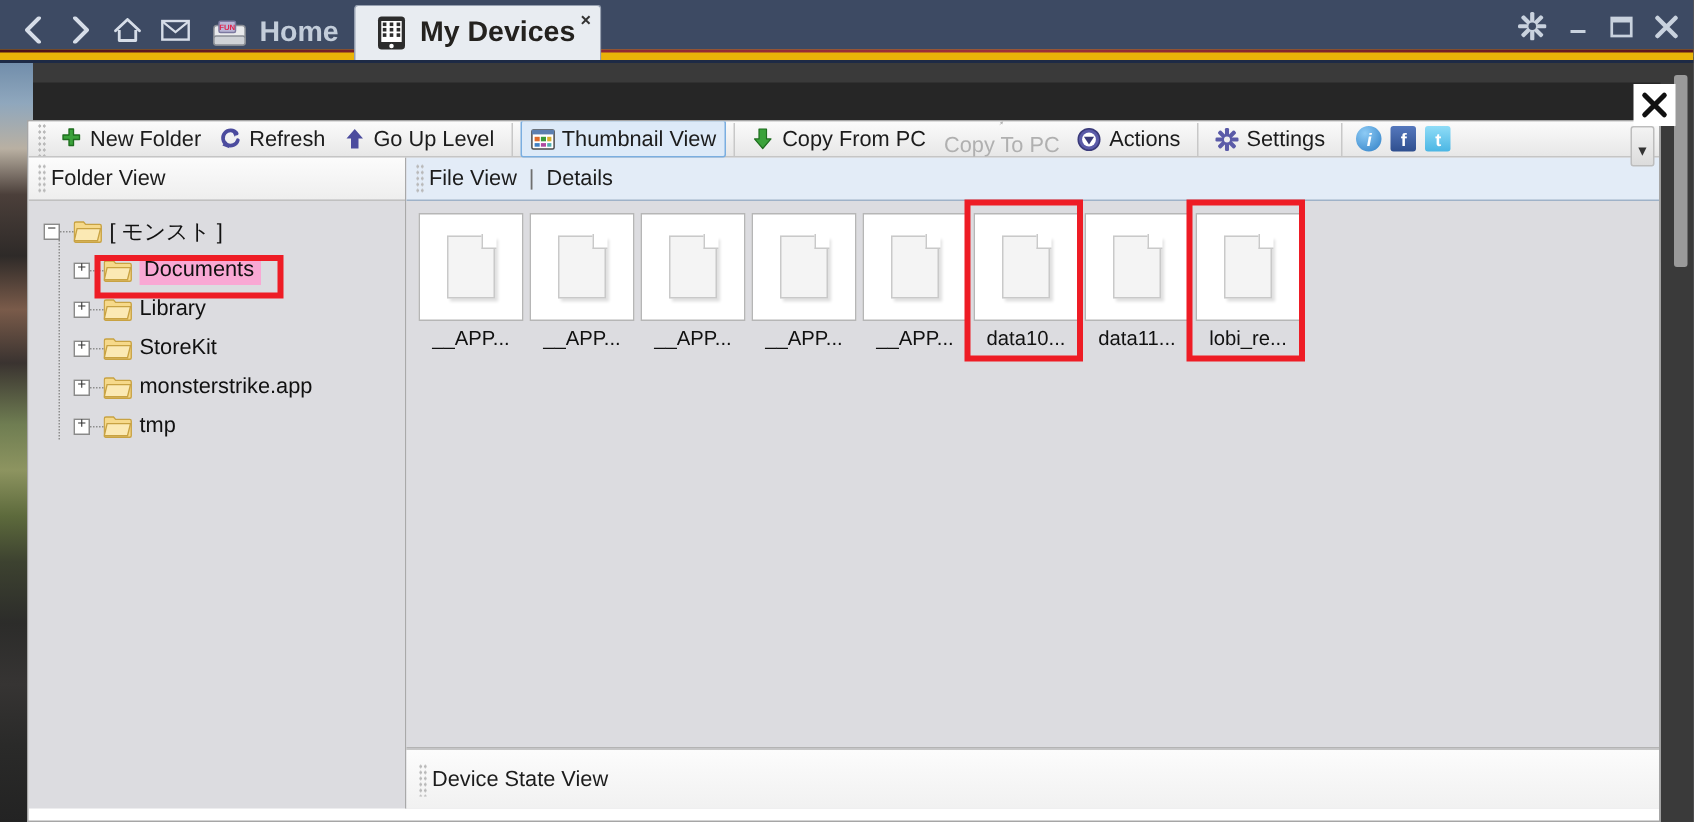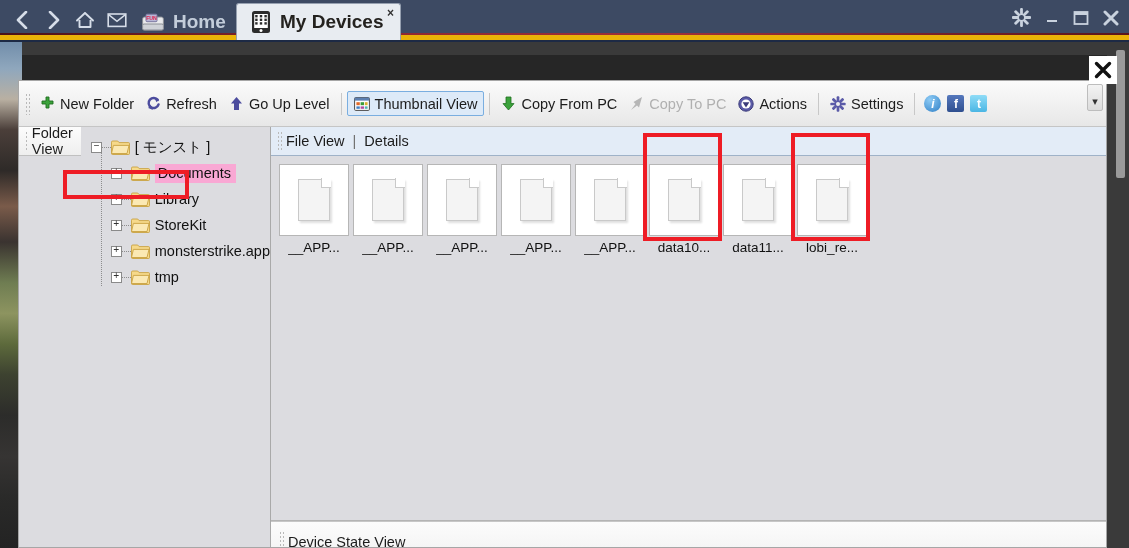--- a/index.html
+++ b/index.html
@@ -100,54 +100,54 @@
   .appwin {
     position: absolute; left: 18px; top: 80px; width: 1089px; height: 468px;
     background: #ffffff;
     border: 1px solid #a6a6a6;
     overflow: hidden;
     z-index: 20;
   }
 
   
   .toolbar {
-    position: relative; height: 46px; width: 100%;
+    position: relative; height: 24px; width: 100%;
     background: linear-gradient(180deg,#fbfbfb 0%,#f0f0f0 55%,#e7e7e7 100%);
     border-bottom: 1px solid #c5c5c5;
     display: flex; align-items: center; padding-left: 6px;
   }
   .grip { width: 6px; height: 22px; margin-right: 3px;
     background-image: radial-gradient(#b9b9b9 40%, transparent 41%);
     background-size: 3px 4px; }
   .tb-item {
     display: flex; align-items: center; gap: 5px; height: 25px;
     padding: 0 6px; font-size: 14.5px; color: #1c1c1c; cursor: pointer;
     white-space: nowrap;
   }
-  .tb-item.disabled { color: #b0b0b0; cursor: default; }
+  .tb-item.disabled { color: #b0b0b0; cursor: default; flex-direction: column; }
   .tb-item.active {
     border: 1px solid #7aaee0; background: #ddeaf8; border-radius: 2px;
   }
   .tb-sep { width: 1px; height: 22px; background: #c8c8c8; margin: 0 5px; }
   .tb-icons { display: flex; align-items: center; gap: 6px; padding-left: 4px; }
   .tb-sq { width: 17px; height: 17px; border-radius: 2px; display: flex;
            align-items: center; justify-content: center;
            font-size: 12px; font-weight: bold; color: #fff; cursor: pointer; }
   .tb-overflow {
     position: absolute; right: 3px; top: 3px; width: 16px; height: 27px;
     background: linear-gradient(180deg,#f3f3f3,#dcdcdc);
     border: 1px solid #bdbdbd; border-radius: 2px;
     display: flex; align-items: flex-end; justify-content: center;
     padding-bottom: 3px; cursor: pointer;
   }
 
   
   .win-body { display: flex; height: 434px; width: 100%; }
 
-  .left-pane { width: 252px; display: flex; flex-direction: row;
+  .left-pane { width: 252px; display: flex; flex-direction: column;
                border-right: 1px solid #a9a9a9; background: #dcdce0; }
   .pane-header {
     height: 29px; display: flex; align-items: center;
     background: linear-gradient(180deg,#fcfcfc,#eeeeee);
     border-bottom: 1px solid #c0c0c0; padding-left: 6px;
     font-size: 14.5px; color: #1c1c1c;
   }
   .pane-header.blue { background: #e3ecf7; border-bottom: 1px solid #9fb2c8; }
   .pane-header .grip { height: 20px; }
   .ph-sep { margin: 0 8px; color: #6f6f6f; }

